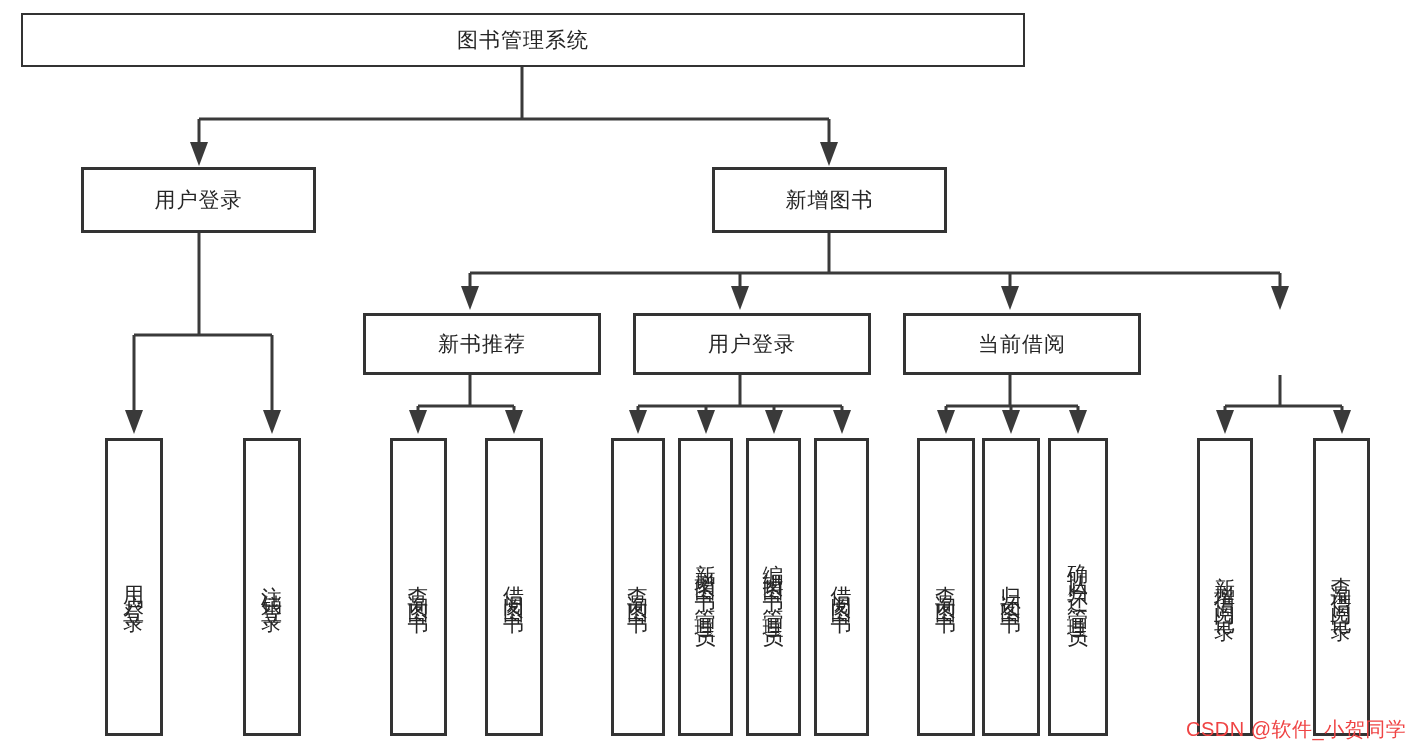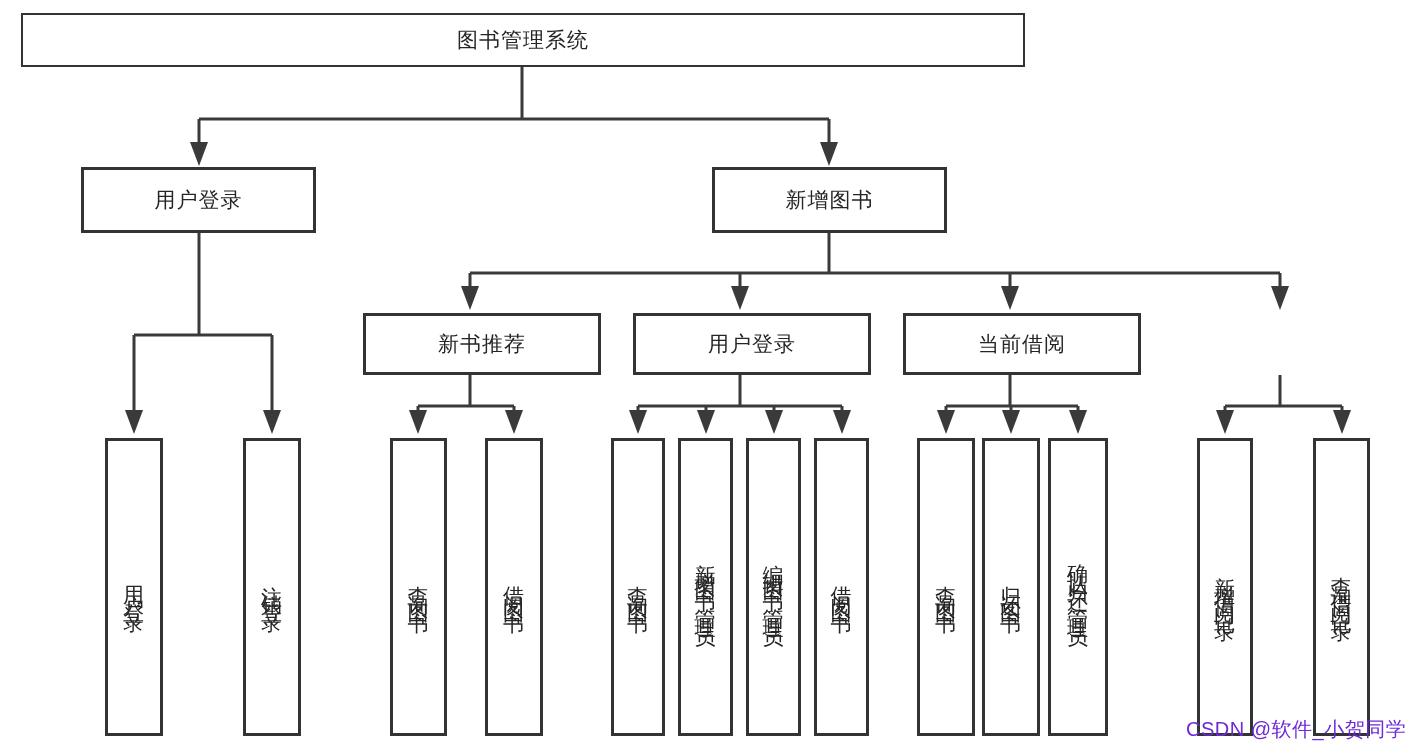--- a/index.html
+++ b/index.html
@@ -150,15 +150,15 @@
     <span class="vtext">确认归还（管理员）</span>
   </div>
 
   <div class="box v" style="left:1197px;width:56px">
     <span class="vtext">新增借阅记录</span>
   </div>
   <div class="box v" style="left:1313px;width:57px">
     <span class="vtext">查询借阅记录</span>
   </div>
 
-  <div id="watermark" style="color: #6d28d9;">CSDN @软件_小贺同学</div>
+  <div id="watermark" style="color: #ef4444;">CSDN @软件_小贺同学</div>
 
 </div>
 
 </body></html>

